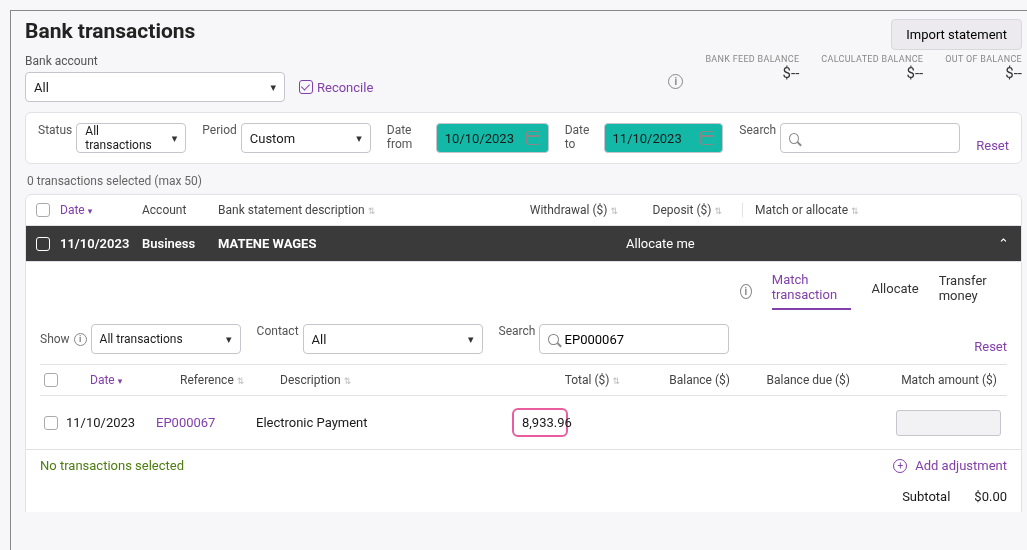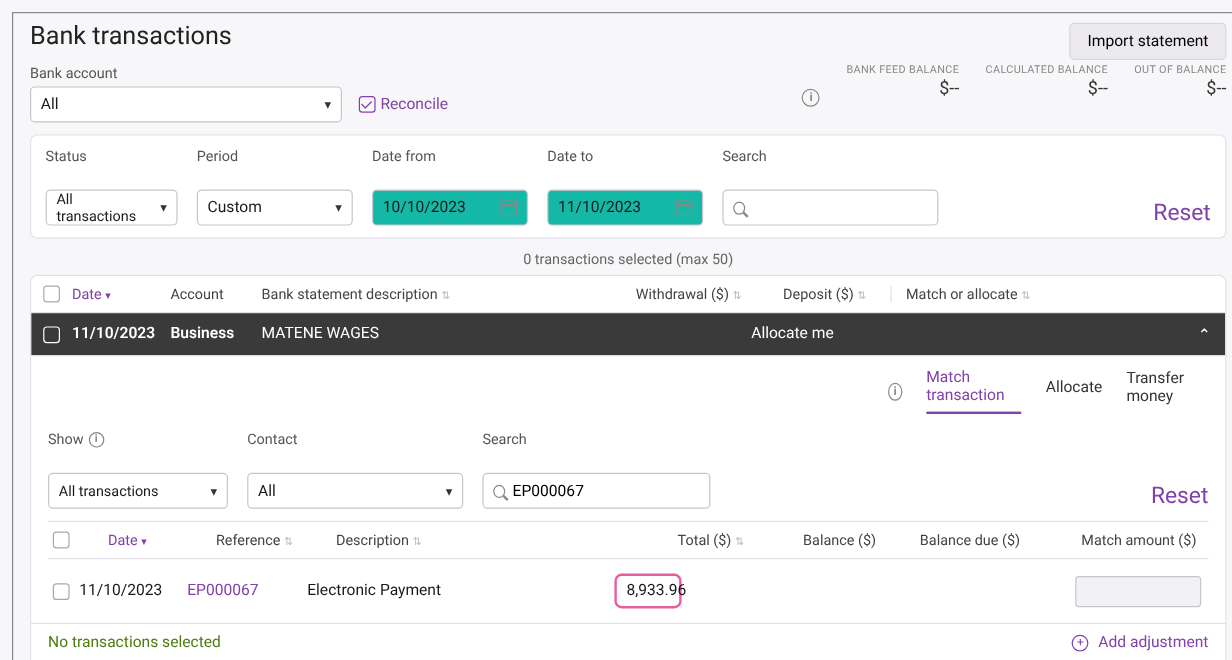--- a/index.html
+++ b/index.html
@@ -1,71 +1,71 @@
 <!DOCTYPE html>
 <html><head>
 <meta charset="utf-8">
 <style>
 * { box-sizing: border-box; margin: 0; padding: 0; font-family: -apple-system, BlinkMacSystemFont, "Segoe UI", Roboto, sans-serif; }
 body { background: #f7f7f9; color: #1a1a1a; font-size: 13px; padding: 10px; }
 .page { background: #f7f7f9; border: 1px solid #888; width: 1027px; height: 550px; padding: 8px 14px; overflow: hidden; position: relative; }
 
 .header-row { display: flex; justify-content: space-between; align-items: flex-start; }
-h1 { font-size: 21px; font-weight: 400; color: #222; }
+h1 { font-size: 21px; font-weight: 700; color: #222; }
 .btn-import { background: #eceaef; border: 1px solid #d9d6de; padding: 7px 14px; border-radius: 4px; font-size: 13px; cursor: pointer; }
 
 .sub-row { display: flex; justify-content: space-between; align-items: flex-start; margin-top: 4px; }
 .bank-acct-area { }
 .bank-acct-label { font-size: 12px; color: #555; }
 .acct-controls { display: flex; align-items: center; gap: 14px; margin-top: 4px; }
 .select { border: 1px solid #c7c4cd; border-radius: 4px; height: 30px; padding: 0 8px; background: #fff; display: flex; align-items: center; justify-content: space-between; cursor: pointer; }
 .select.wide { width: 260px; }
 .chev { font-size: 11px; margin-left: 6px; color: #333; }
 .link-purple { color: #8241aa; font-size: 13px; cursor: pointer; display: inline-flex; align-items: center; gap: 4px; }
 .icon-reconcile { display:inline-block; width:14px; height:14px; border:1.5px solid #8241aa; border-radius:3px; position:relative;}
 .icon-reconcile::after{content:"";position:absolute;left:3px;top:1px;width:4px;height:7px;border-right:1.5px solid #8241aa;border-bottom:1.5px solid #8241aa;transform:rotate(45deg);}
 
 .balances { display: flex; align-items: flex-start; gap: 22px; margin-top: 0; }
 .info-circle { width: 15px; height: 15px; border: 1.5px solid #888; border-radius: 50%; color: #888; font-size: 10px; display: inline-flex; align-items: center; justify-content: center; font-weight: bold; margin-top: 20px;}
 .bal-block { text-align: right; }
 .bal-label { font-size: 9px; color: #888; letter-spacing: 0.3px; }
 .bal-value { font-size: 15px; color: #333; }
 
 .filter-bar { background: #fff; border: 1px solid #e3e0e8; border-radius: 6px; padding: 10px 12px; margin-top: 10px; display: flex; gap: 16px; align-items: flex-end; position: relative; }
-.filter-group { display: flex; flex-direction: column; gap: 21px; }
+.filter-group { display: flex; gap: 4px; }
 .filter-label { font-size: 12px; color: #555; }
 .sel-sm { width: 110px; }
 .sel-md { width: 130px; }
 .date-input { width: 130px; height: 30px; border: 1px solid #c7c4cd; border-radius: 4px; padding: 0 8px; background: #14b8a6; display: flex; align-items: center; justify-content: space-between; cursor: text; }
 .cal-icon { width: 14px; height: 14px; border: 1.5px solid #888; border-radius: 2px; position: relative; }
 .cal-icon::before { content:""; position:absolute; top:3px; left:0; right:0; height:1.5px; background:#888;}
 .search-input { width: 180px; height: 30px; border: 1px solid #c7c4cd; border-radius: 4px; padding: 0 8px; background: #fff; display: flex; align-items: center; gap: 6px; }
 .mag { width: 11px; height: 11px; border: 1.5px solid #888; border-radius: 50%; position: relative; }
 .mag::after { content:""; position:absolute; width:5px; height:1.5px; background:#888; bottom:-2px; right:-4px; transform:rotate(45deg);}
-.reset-link { margin-left: auto; color: #8241aa; font-size: 19px; cursor: pointer; align-self: flex-end;}
-
-.sel-count { font-size: 12px; color: #666; margin: 10px 2px 6px; text-align: center; }
+.reset-link { margin-left: auto; color: #8241aa; font-size: 13px; cursor: pointer; align-self: flex-end;}
+
+.sel-count { font-size: 12px; color: #666; margin: 10px 2px 6px; }
 
 .main-table { background: #fff; border: 1px solid #e3e0e8; border-radius: 6px 6px 0 0; overflow: hidden; }
 .th-row { display: flex; align-items: center; padding: 8px 10px; border-bottom: 1px solid #e3e0e8; font-size: 12px; color: #444; }
 .chk { width: 14px; height: 14px; border: 1.5px solid #aaa; border-radius: 3px; margin-right: 10px; background: #fff; }
 .th-date { width: 82px; color: #8241aa; cursor:pointer;}
 .th-acct { width: 76px; cursor:pointer;}
 .th-desc { width: 300px; cursor:pointer;}
 .th-wd { width: 100px; text-align: right; cursor:pointer;}
 .th-dep { width: 100px; text-align: right; margin-left:4px;cursor:pointer;}
 .th-match { flex: 1; margin-left: 20px; border-left: 1px solid #e3e0e8; padding-left: 12px; cursor:pointer;}
 .sort-caret { font-size: 9px; color: #8241aa; }
 .sort-neutral { color: #bbb; font-size: 9px; }
 
 .dark-row { background: #3a3a3a; color: #fff; display: flex; align-items: center; padding: 10px 10px; font-size: 13px; position:relative;}
 .dark-chk { width: 14px; height: 14px; border: 1.5px solid #fff; border-radius: 3px; margin-right: 10px; }
 .dr-date { width: 82px; font-weight: 600; }
 .dr-acct { width: 76px; font-weight: 600; }
-.dr-desc { width: 280px; font-weight: 400; }
+.dr-desc { width: 280px; font-weight: 700; }
 .dr-wd-wrap { border: 2.5px solid #e95d9e; border-radius: 6px; padding: 6px 10px; margin-left:-8px; font-weight: 600; }
 .dr-alloc { flex: 1; margin-left: 128px; }
 .expand-caret { position:absolute; right:12px; color:#fff; font-size:13px; cursor:pointer;}
 
 .sub-tabs { display: flex; justify-content: flex-end; align-items: center; gap: 20px; padding: 10px 14px 6px; background:#fff; border-left:1px solid #e3e0e8; border-right:1px solid #e3e0e8;}
 .sub-tabs .info-circle { margin-top:0; margin-right: auto; margin-left: 700px;}
 .tab { font-size: 13px; color: #333; cursor: pointer; padding-bottom: 6px; }
 .tab.active { color: #8241aa; border-bottom: 2px solid #8241aa; }
 
 .match-area { background:#fff; border-left:1px solid #e3e0e8; border-right:1px solid #e3e0e8; padding: 8px 14px 0; }

